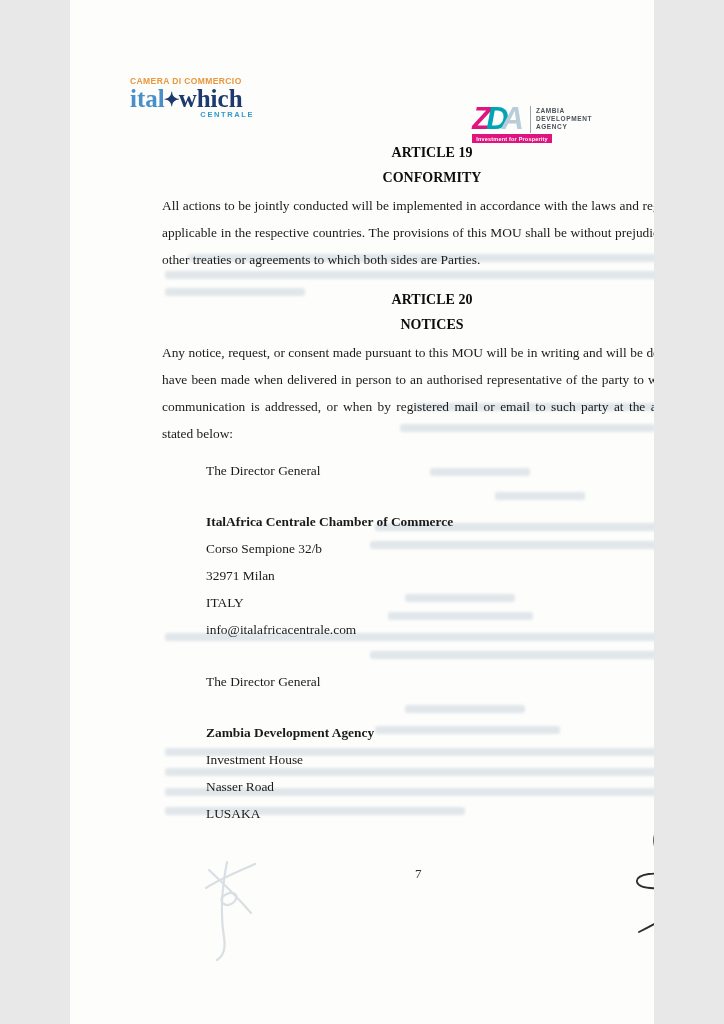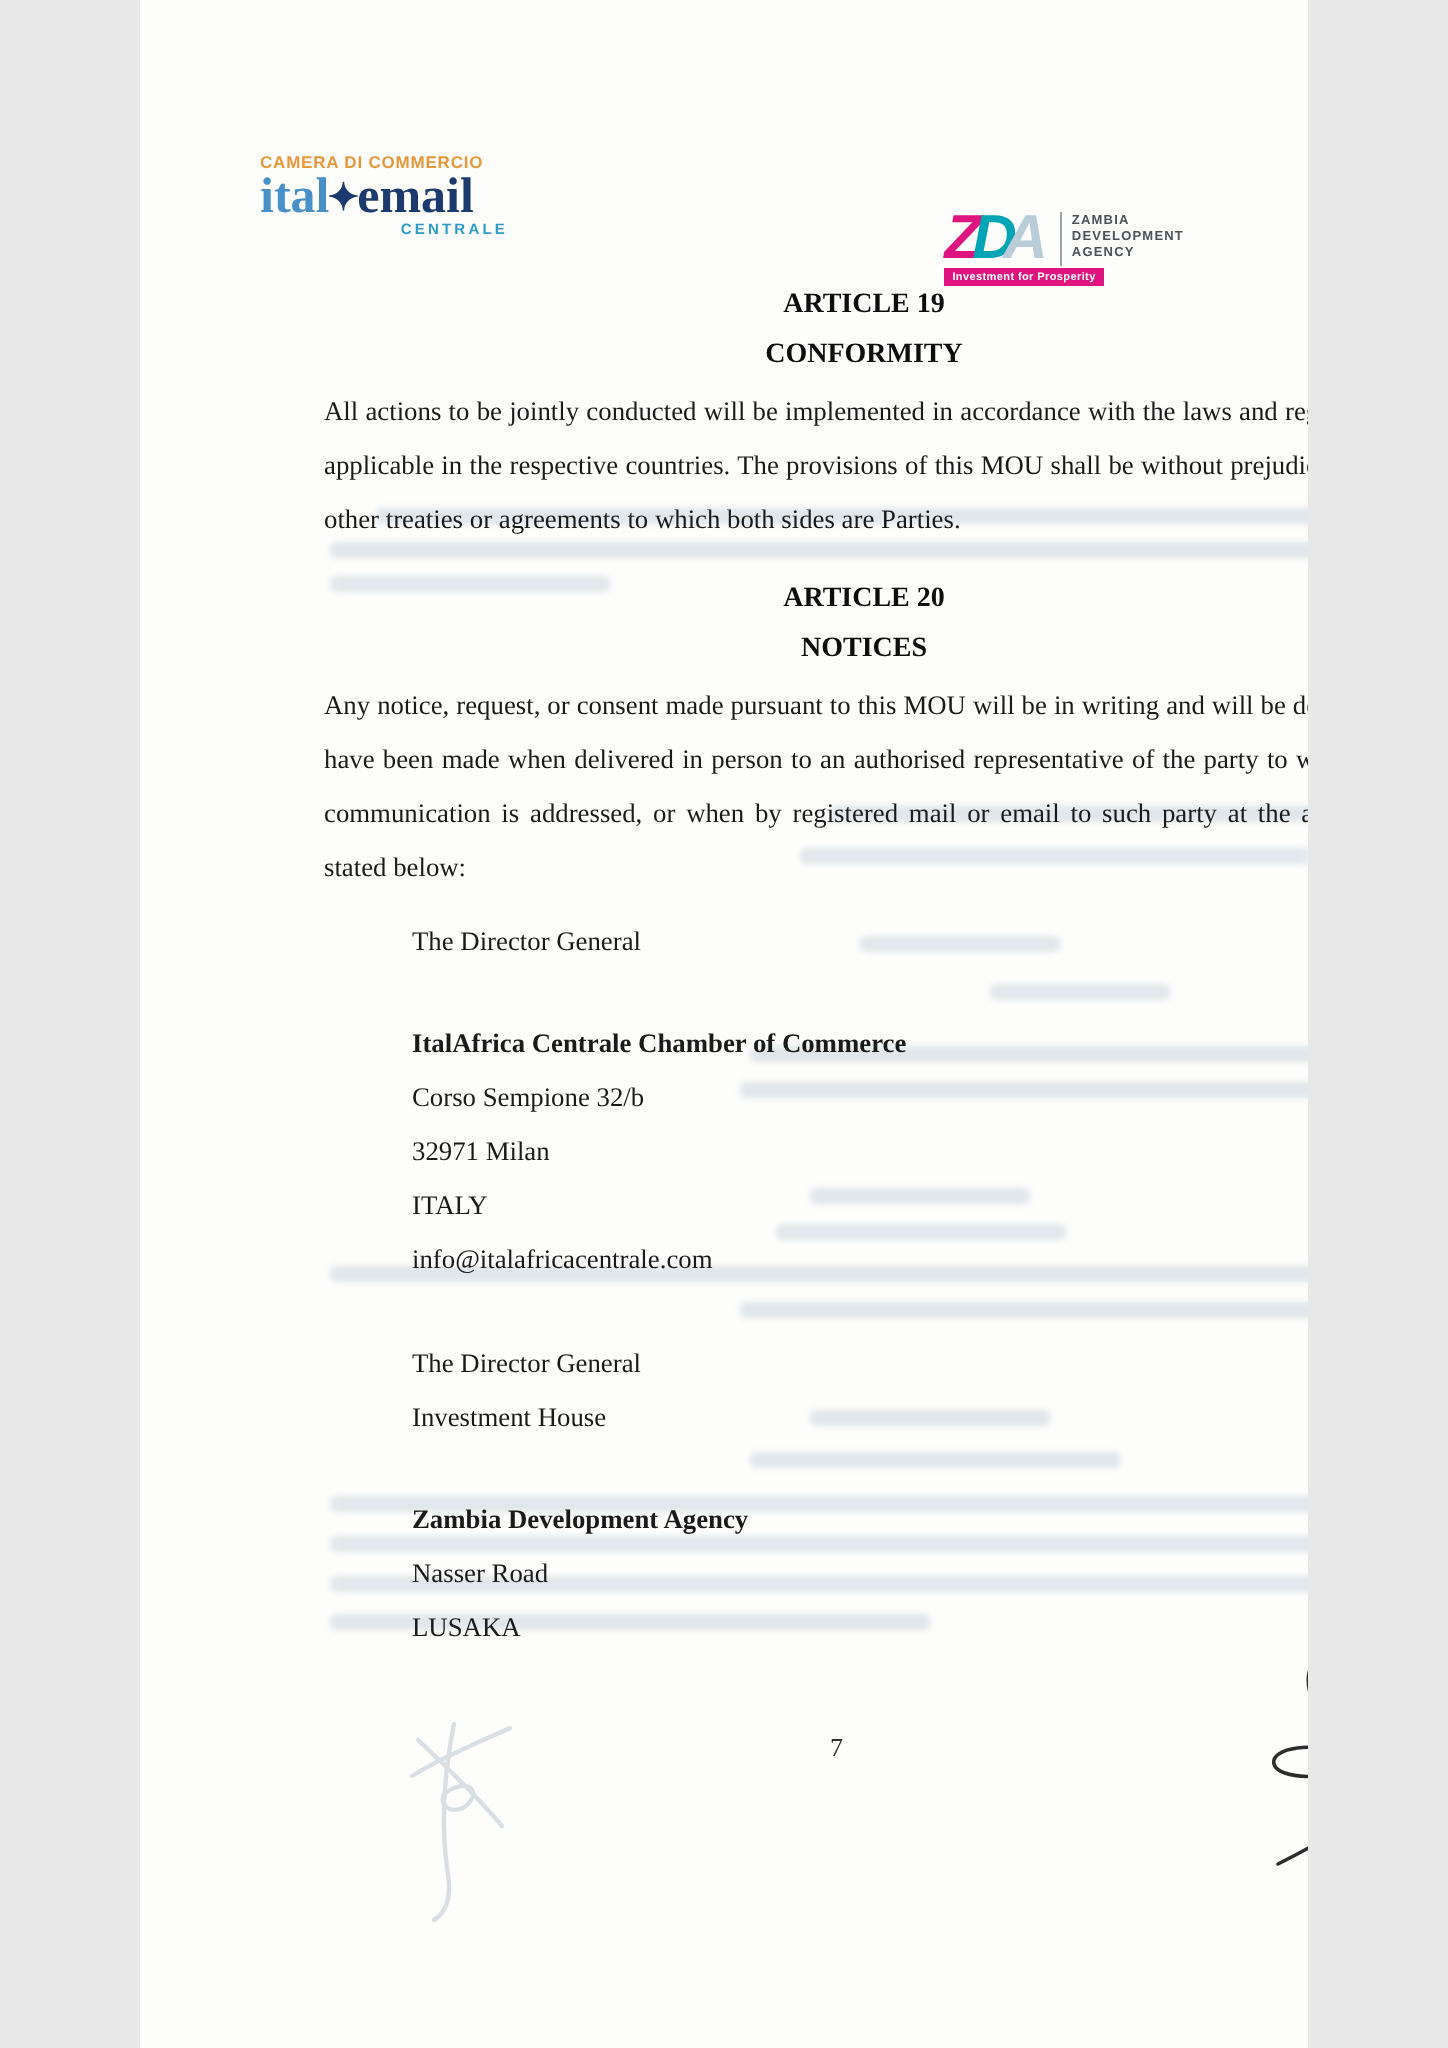--- a/index.html
+++ b/index.html
@@ -86,21 +86,21 @@
       <div class="bleed" style="left: 305px; top: 726px; width: 185px;"></div>
       <div class="bleed" style="left: 95px; top: 748px; width: 530px;"></div>
       <div class="bleed" style="left: 95px; top: 768px; width: 530px;"></div>
       <div class="bleed" style="left: 95px; top: 788px; width: 515px;"></div>
       <div class="bleed" style="left: 95px; top: 807px; width: 300px;"></div>
     </div>
 
   <div class="logo-ital">
     <div class="camera" style="color: rgb(232, 151, 59);">CAMERA DI COMMERCIO</div>
     <div class="name">
-      <span class="left" style="color: rgb(74, 144, 200);">ital</span><span class="star">✦</span><span class="right" style="color: rgb(29, 58, 110);">email</span>
+      <span class="left" style="color: rgb(74, 144, 200);">ital</span><span class="star">✦</span><span class="right" style="color: rgb(29, 58, 110);">which</span>
     </div>
     <div class="centrale" style="color: rgb(46, 155, 200);">CENTRALE</div>
   </div>
 
   <div class="logo-zda">
     <div class="zda-row">
       <div class="zda-letters">
         <span class="l1" style="color: rgb(224, 20, 126);">Z</span><span class="l2" style="color: rgb(0, 165, 181);">D</span><span class="l3" style="color: rgb(185, 205, 217);">A</span>
       </div>
       <div class="zda-div"></div>
@@ -127,22 +127,22 @@
       <span class="line">The Director General</span>
       <span class="line org">ItalAfrica Centrale Chamber of Commerce</span>
       <span class="line">Corso Sempione 32/b</span>
       <span class="line">32971 Milan</span>
       <span class="line">ITALY</span>
       <span class="line">info@italafricacentrale.com</span>
     </div>
 
     <div class="address address-2">
       <span class="line">The Director General</span>
+      <span class="line org">Zambia Development Agency</span>
       <span class="line">Investment House</span>
-      <span class="line org">Zambia Development Agency</span>
       <span class="line">Nasser Road</span>
       <span class="line">LUSAKA</span>
     </div>
   </div>
 
   <div class="page-num">7</div>
 
   <svg class="sig" style="left:112px; top:842px;" width="100" height="120" viewBox="0 0 100 120">
     <g fill="none" stroke="#d9dfe3" stroke-width="2.2" stroke-linecap="round">
       <path d="M45,20 C40,45 38,70 42,95 C44,108 40,115 35,118"></path>

